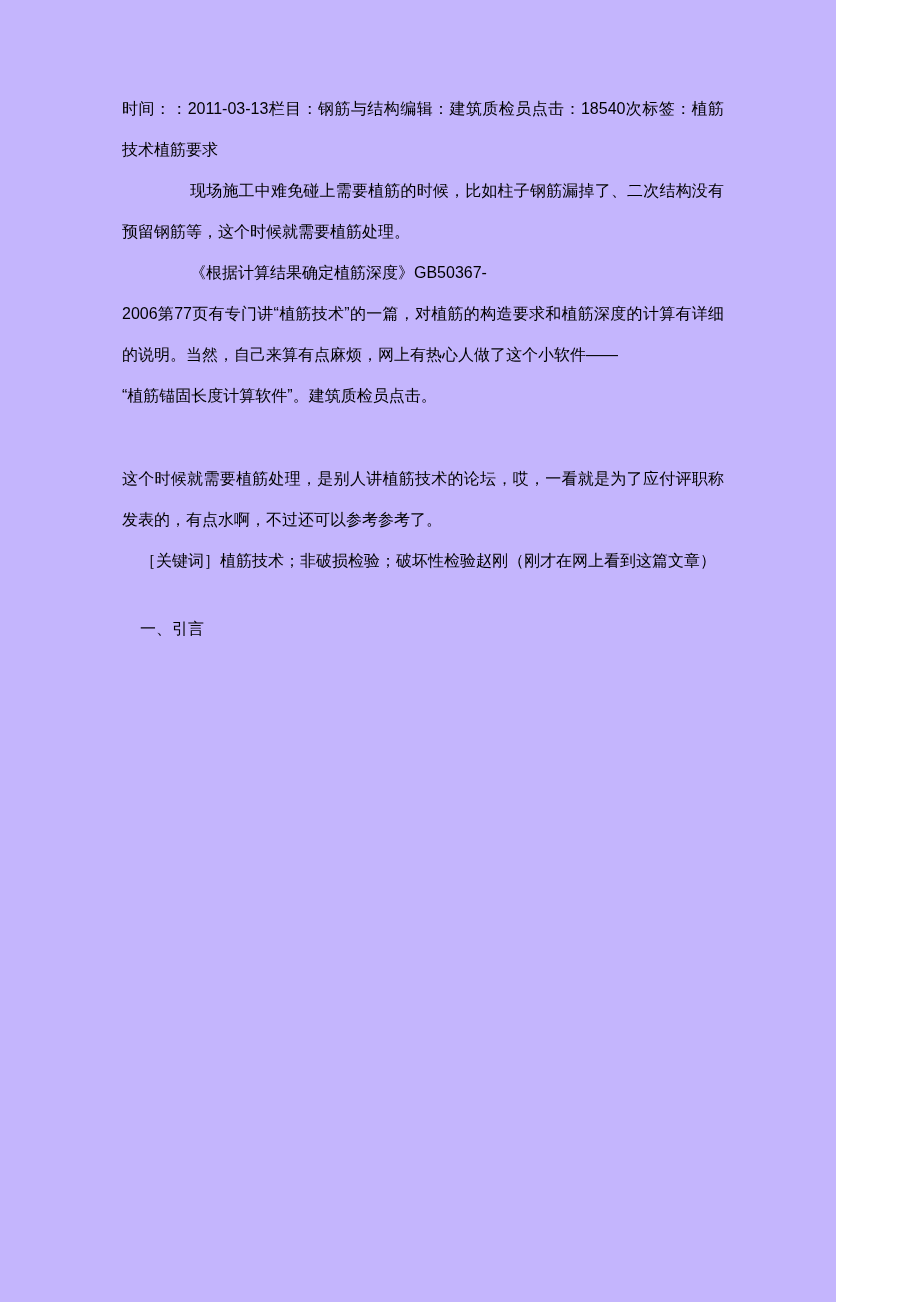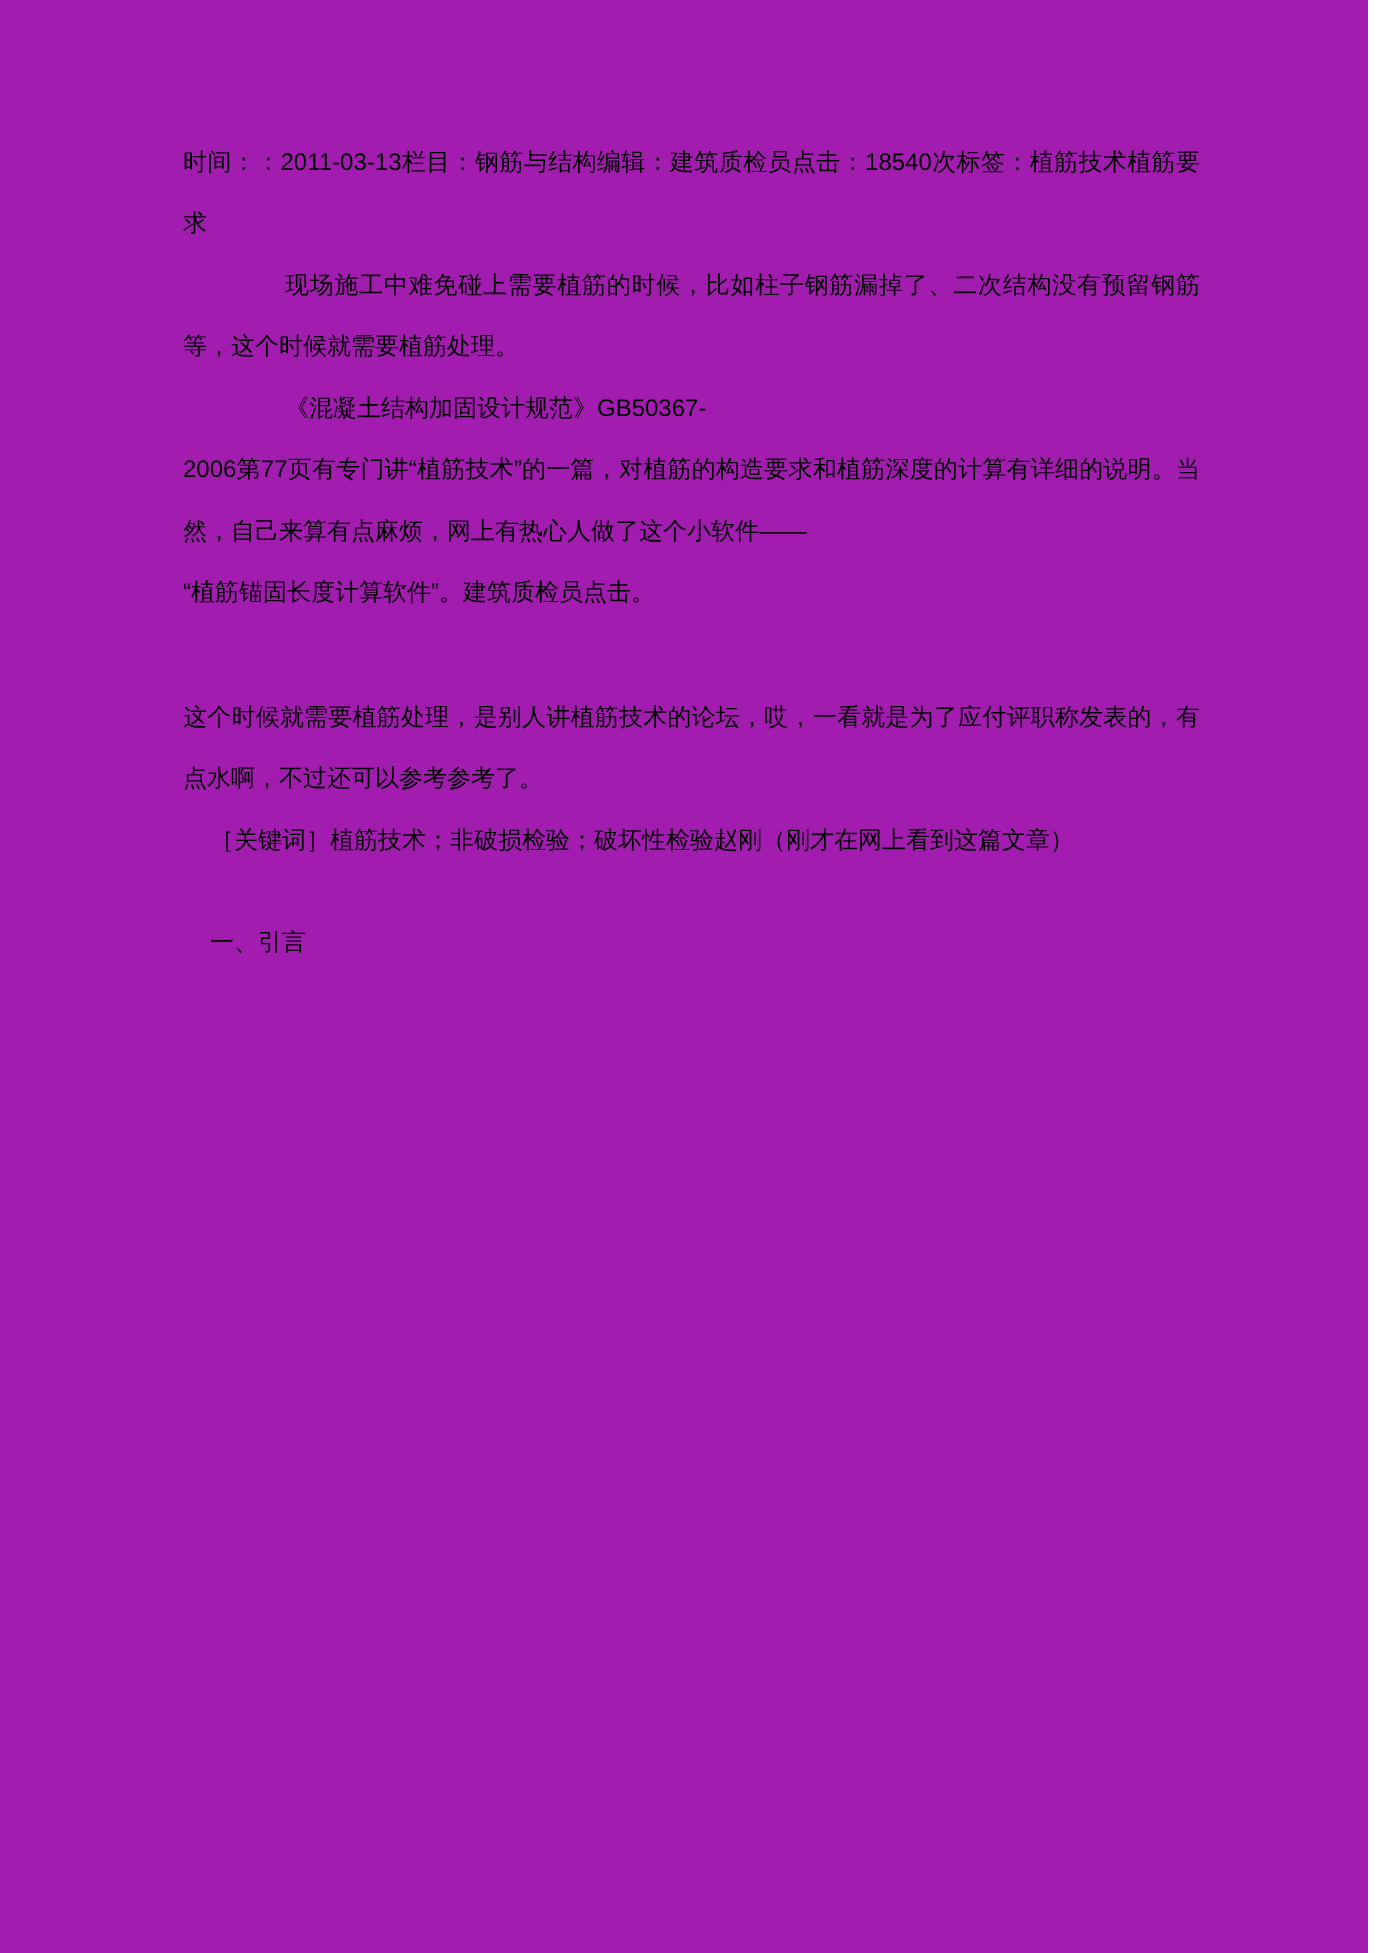--- a/index.html
+++ b/index.html
@@ -4,23 +4,23 @@
 <style>
   * { margin: 0; padding: 0; box-sizing: border-box; }
   html, body { background: #ffffff; }
   body {
     width: 920px;
     min-height: 1302px;
     font-family: "Liberation Sans", "DejaVu Sans", sans-serif;
     color: #000000;
   }
   .page {
-    width: 912px;
+    width: 836px;
     min-height: 1302px;
-    background: #a21caf;
+    background: #c4b5fd;
     padding: 88px 112px 80px 122px;
   }
   .para {
     font-size: 16px;
     line-height: 41px;
     text-align: justify;
     color: #000000;
   }
   .indent-lg { text-indent: 68px; }
   .indent-sm { text-indent: 44px; }
@@ -31,21 +31,21 @@
 </head>
 <body>
 
 <div class="page">
 
   <p class="para">时间：：2011-03-13栏目：钢筋与结构编辑：建筑质检员点击：18540次标签：植筋技术植筋要求</p>
 
   <p class="para indent-lg">现场施工中难免碰上需要植筋的时候，比如柱子钢筋漏掉了、二次结构没有预留钢筋等，这个时候就需要植筋处理。</p>
 
 
-  <p class="para indent-lg">《混凝土结构加固设计规范》GB50367-</p>
+  <p class="para indent-lg">《根据计算结果确定植筋深度》GB50367-</p>
 
   <p class="para">2006第77页有专门讲“植筋技术”的一篇，对植筋的构造要求和植筋深度的计算有详细的说明。当然，自己来算有点麻烦，网上有热心人做了这个小软件——</p>
 
   <p class="para">“植筋锚固长度计算软件”。建筑质检员点击。</p>
 
   <div class="spacer-lg"></div>
 
   <p class="para">这个时候就需要植筋处理，是别人讲植筋技术的论坛，哎，一看就是为了应付评职称发表的，有点水啊，不过还可以参考参考了。</p>
 
   <p class="para indent-xs">［关键词］植筋技术；非破损检验；破坏性检验赵刚（刚才在网上看到这篇文章）</p>

